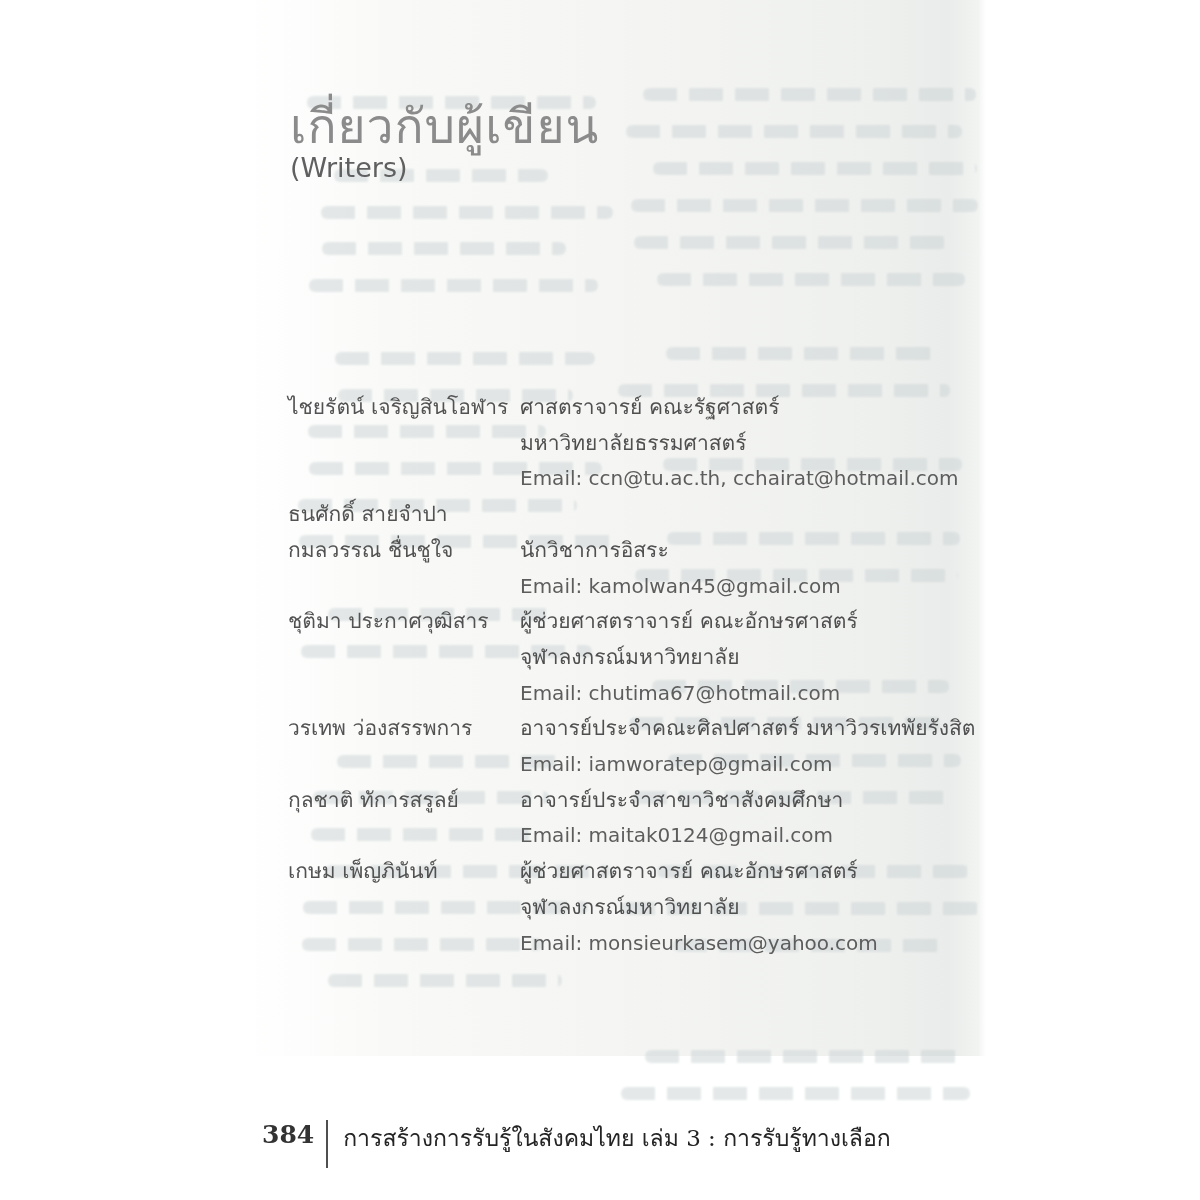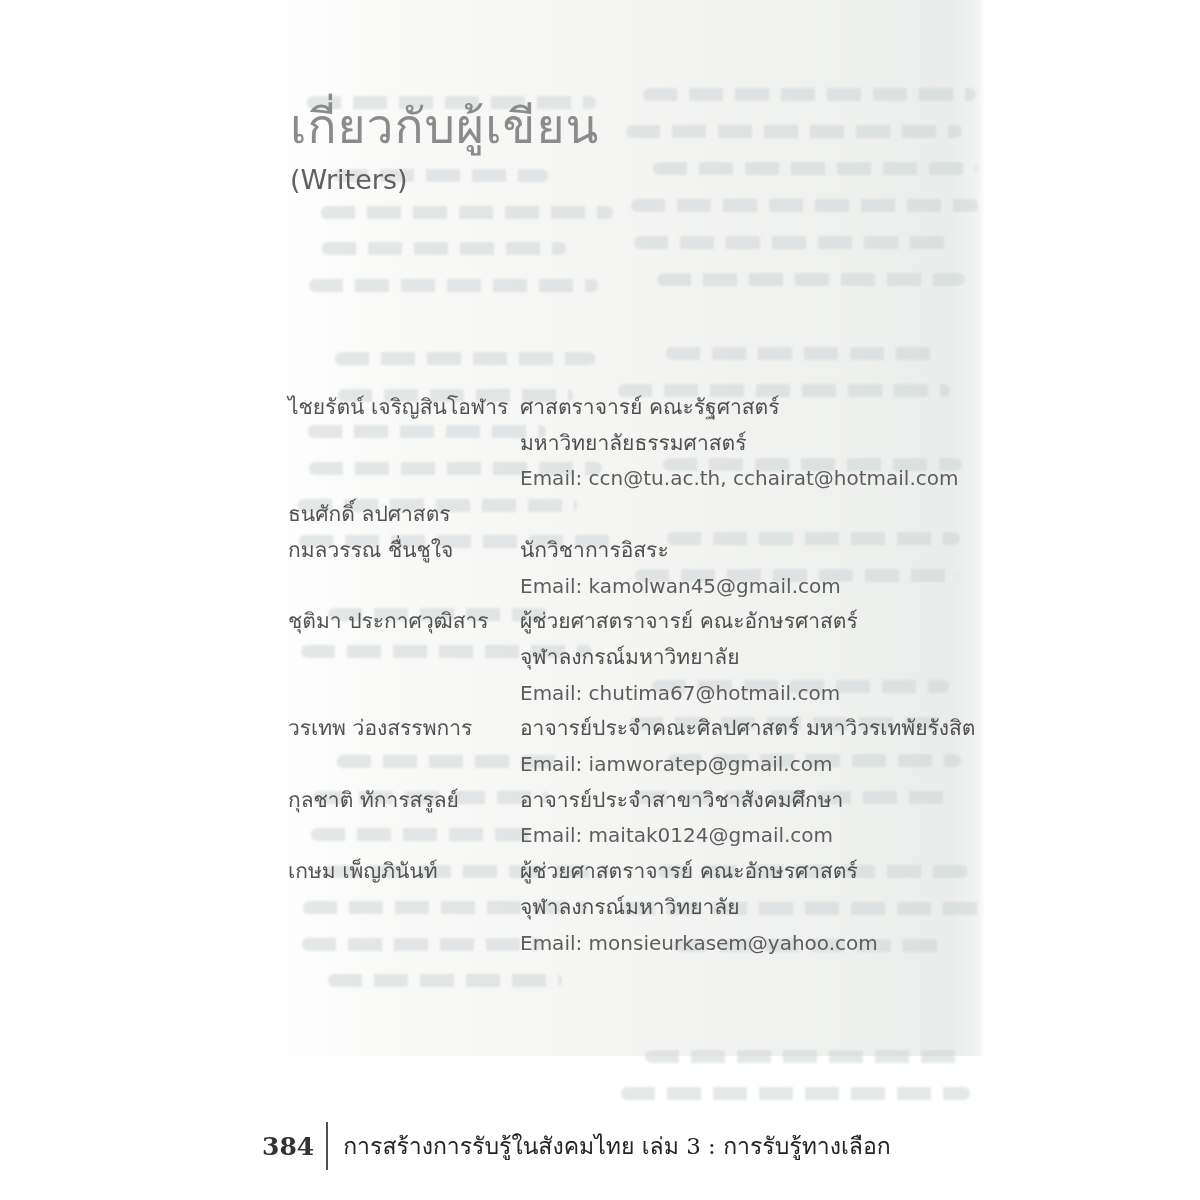--- a/index.html
+++ b/index.html
@@ -18,35 +18,35 @@
     position:absolute;height:13px;border-radius:6px;
     opacity:.5;filter:blur(1.3px);
     background:repeating-linear-gradient(90deg,#ccd3d5 0px,#ccd3d5 34px,rgba(204,211,213,0) 34px,rgba(204,211,213,0) 46px);
   }
   .content{position:absolute;inset:0;z-index:2;}
   .heading{
     position:absolute;left:52px;top:88px;
     font-size:48px;font-weight:400;color:#8b8b8b;letter-spacing:1px;white-space:nowrap;
   }
   .subheading{
-    position:absolute;left:52px;top:164px;
+    position:absolute;left:52px;top:152px;
     font-size:27px;font-weight:400;color:#606060;white-space:nowrap;
   }
   .authors{
     position:absolute;left:50px;top:378px;width:690px;
     font-size:21px;line-height:35.7px;color:#4f4f4f;margin-top:12px;
   }
   .author-row{display:flex;align-items:flex-start;}
   .author-name{flex:0 0 232px;width:232px;white-space:nowrap;color:#525252;}
   .author-info{flex:1;white-space:nowrap;}
   .info-line{white-space:nowrap;color:#4f4f4f;}
   .info-line.email{font-size:20px;color:#5d5d5d;}
   .footer{
     position:absolute;left:24px;top:1120px;height:52px;
-    display:flex;align-items:center;z-index:2;
+    display:flex;align-items:flex-start;z-index:2;
   }
   .page-number{
     font-family:"DejaVu Serif","Liberation Serif",serif;
     font-size:25px;font-weight:700;color:#333333;
   }
   .footer-divider{
     width:2px;height:48px;background:#4f4f4f;margin:0 15px 0 12px;flex:0 0 2px;
   }
   .book-title{
     font-family:"DejaVu Serif","Liberation Serif",serif;
@@ -105,21 +105,21 @@
     <div class="authors" id="authors-list">
         <div class="author-row">
           <div class="author-name">ไชยรัตน์ เจริญสินโอฬาร</div>
           <div class="author-info">
             <div class="info-line">ศาสตราจารย์ คณะรัฐศาสตร์</div>
             <div class="info-line">มหาวิทยาลัยธรรมศาสตร์</div>
             <div class="info-line email">Email: ccn@tu.ac.th, cchairat@hotmail.com</div>
           </div>
         </div>
         <div class="author-row">
-          <div class="author-name">ธนศักดิ์ ลปศาสตร</div>
+          <div class="author-name">ธนศักดิ์ สายจำปา</div>
         </div>
         <div class="author-row">
           <div class="author-name">กมลวรรณ ชื่นชูใจ</div>
           <div class="author-info">
             <div class="info-line">นักวิชาการอิสระ</div>
             <div class="info-line email">Email: kamolwan45@gmail.com</div>
           </div>
         </div>
         <div class="author-row">
           <div class="author-name">ชุติมา ประกาศวุฒิสาร</div>

